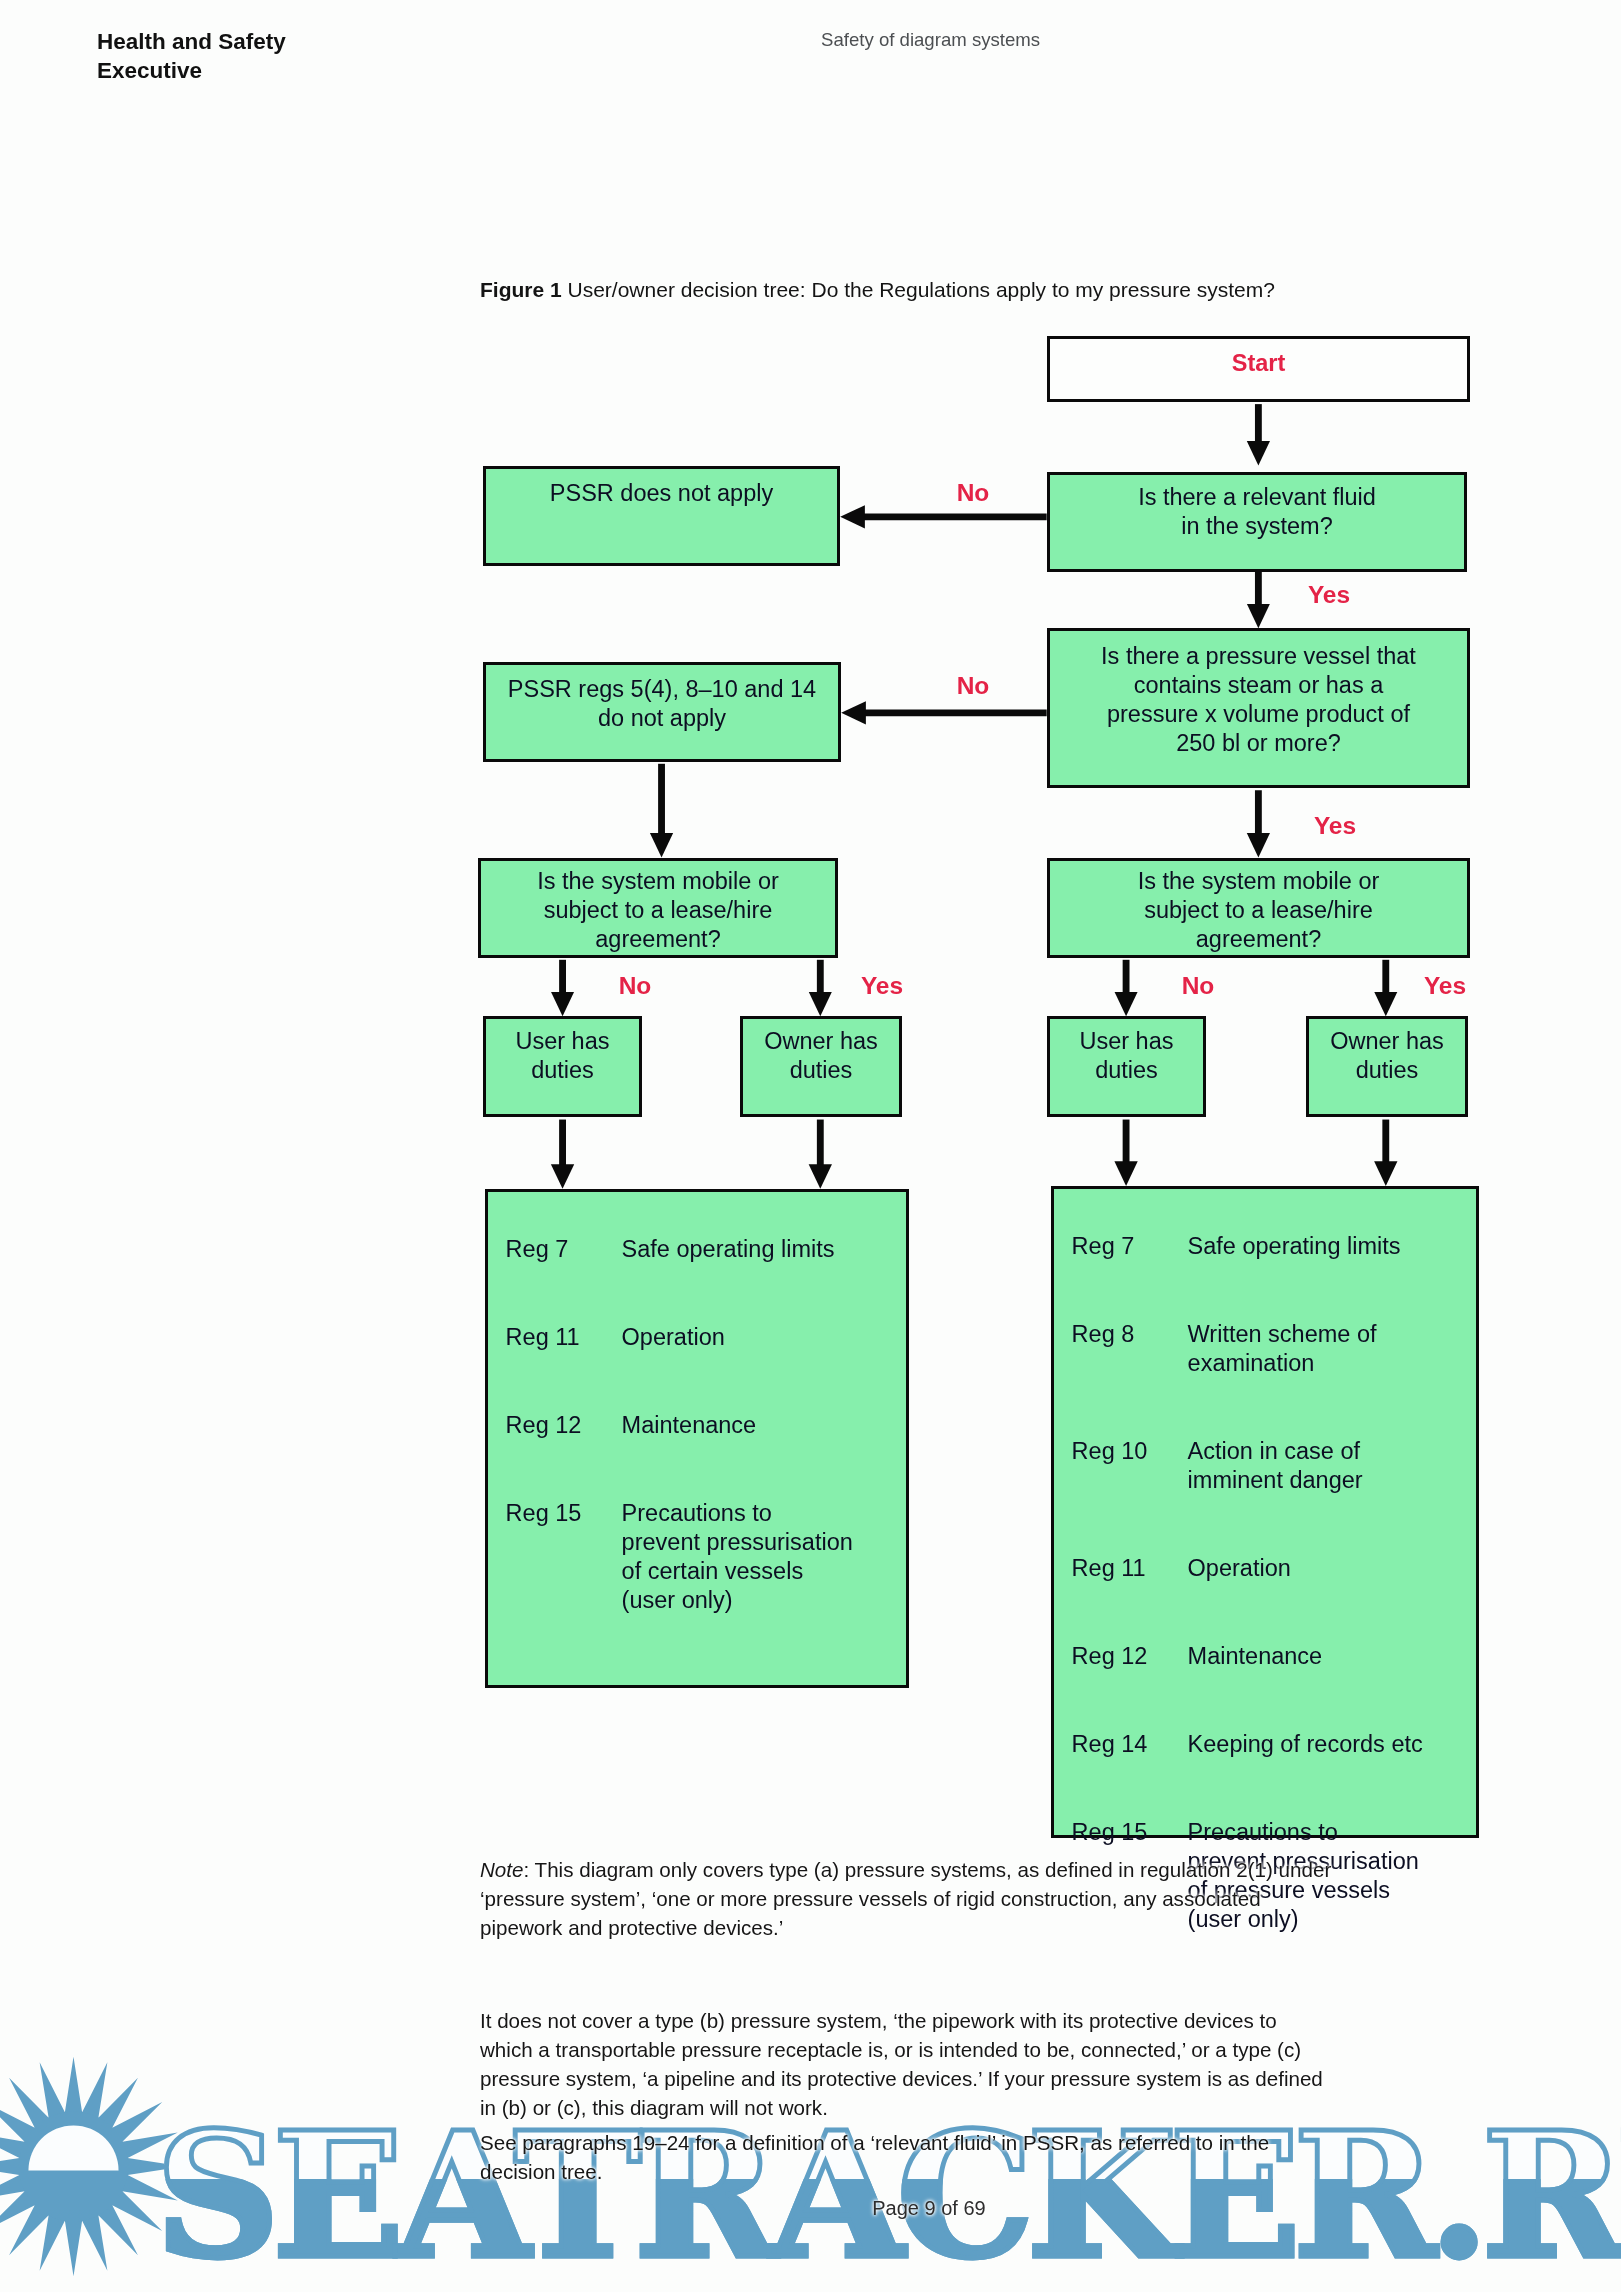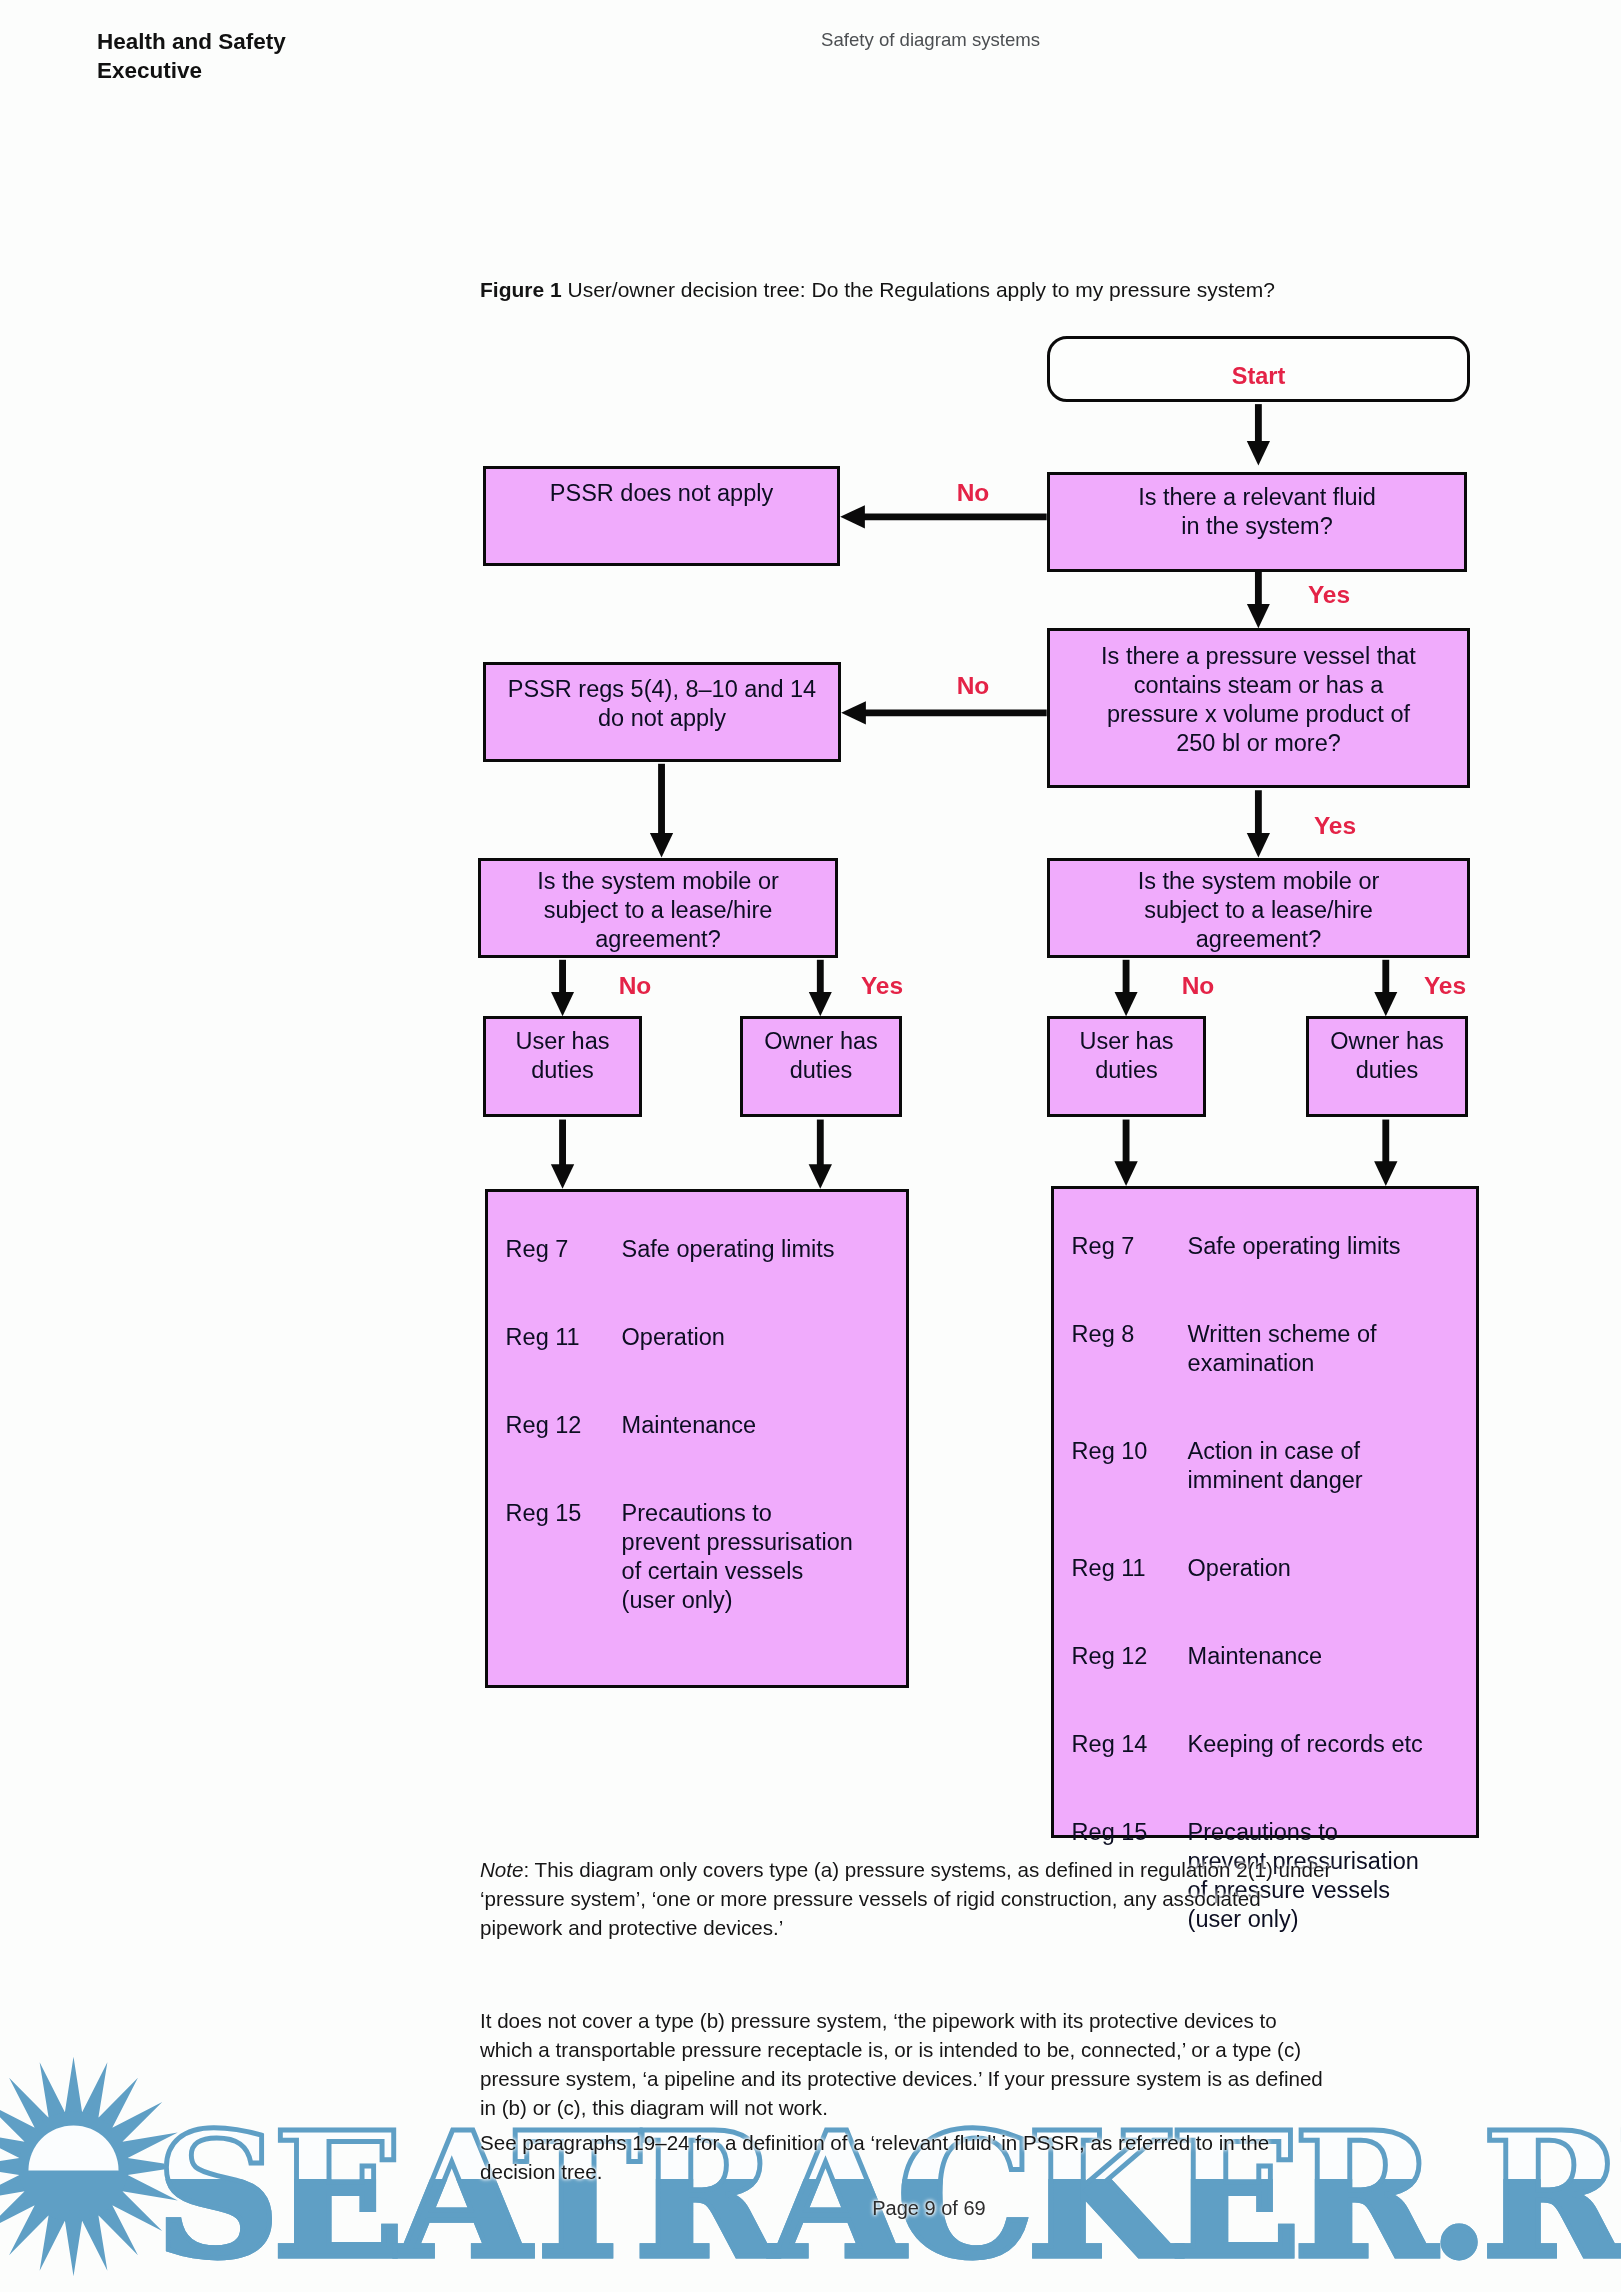--- a/index.html
+++ b/index.html
@@ -4,21 +4,21 @@
 <style>
   html,body{margin:0;padding:0;background:#e8e8e8;}
   #page{position:relative;width:1621px;height:2293px;background:#fcfdfc;overflow:hidden;
         font-family:"Liberation Sans",sans-serif;color:#111;}
   
   .hdr-left{position:absolute;left:97px;top:26.5px;font-size:22.5px;font-weight:bold;line-height:29px;color:#111;}
   .hdr-right{position:absolute;left:821px;top:29px;font-size:18.6px;color:#4c4f52;}
   .caption{position:absolute;left:480px;top:278px;font-size:21px;color:#141414;}
   .caption b{font-weight:bold;}
   
-  .fbox{position:absolute;box-sizing:border-box;border:3.9px solid #0a0a0a;background:#f0abfc;
+  .fbox{position:absolute;box-sizing:border-box;border:3.9px solid #0a0a0a;background:#86efac;
         color:#0c0e22;font-size:23.5px;line-height:29px;text-align:center;white-space:pre-line;z-index:2;}
   .fbox.white{background:#fdfefd;}
   .red{color:#e42347;font-weight:bold;}
   .lab{position:absolute;transform:translate(-50%,-50%);font-size:24.5px;z-index:2;}
   #arrows{position:absolute;left:0;top:0;z-index:2;pointer-events:none;}
   
   .reglist{text-align:left;padding:13.7px 5.9px 0 17.6px;}
   .regrow{margin-bottom:30px;}
   .reglabel{display:inline-block;width:116px;vertical-align:top;}
   .regdesc{display:inline-block;width:calc(100% - 123px);vertical-align:top;white-space:pre-line;}
@@ -71,21 +71,21 @@
       <line x1="837" y1="979" x2="837" y2="1015"></line>
       <line x1="1149" y1="979" x2="1149" y2="1015"></line>
       <line x1="1414" y1="979" x2="1414" y2="1015"></line>
       <line x1="574" y1="1142" x2="574" y2="1191"></line>
       <line x1="837" y1="1142" x2="837" y2="1191"></line>
       <line x1="1149" y1="1142" x2="1149" y2="1188"></line>
       <line x1="1414" y1="1142" x2="1414" y2="1188"></line>
     </g>
   </svg>
 
-  <div class="fbox white" style="left:1047px;top:336px;width:423px;height:66px;padding-top:23px;border-radius:20px;"><span class="red">Start</span></div>
+  <div class="fbox white" style="left:1047px;top:336px;width:423px;height:66px;padding-top:10px;"><span class="red">Start</span></div>
 
   <div class="fbox" style="left:1047px;top:472px;width:420px;height:100px;padding-top:7.8px;">Is there a relevant fluid
 in the system?</div>
   <div class="fbox" style="left:483px;top:466px;width:357px;height:100px;padding-top:9.8px;">PSSR does not apply</div>
 
   <div class="fbox" style="left:1047px;top:628px;width:423px;height:160px;padding-top:11px;">Is there a pressure vessel that
 contains steam or has a
 pressure x volume product of
 250 bl or more?</div>
   <div class="fbox" style="left:483px;top:662px;width:358px;height:100px;padding-top:9.8px;">PSSR regs 5(4), 8–10 and 14

